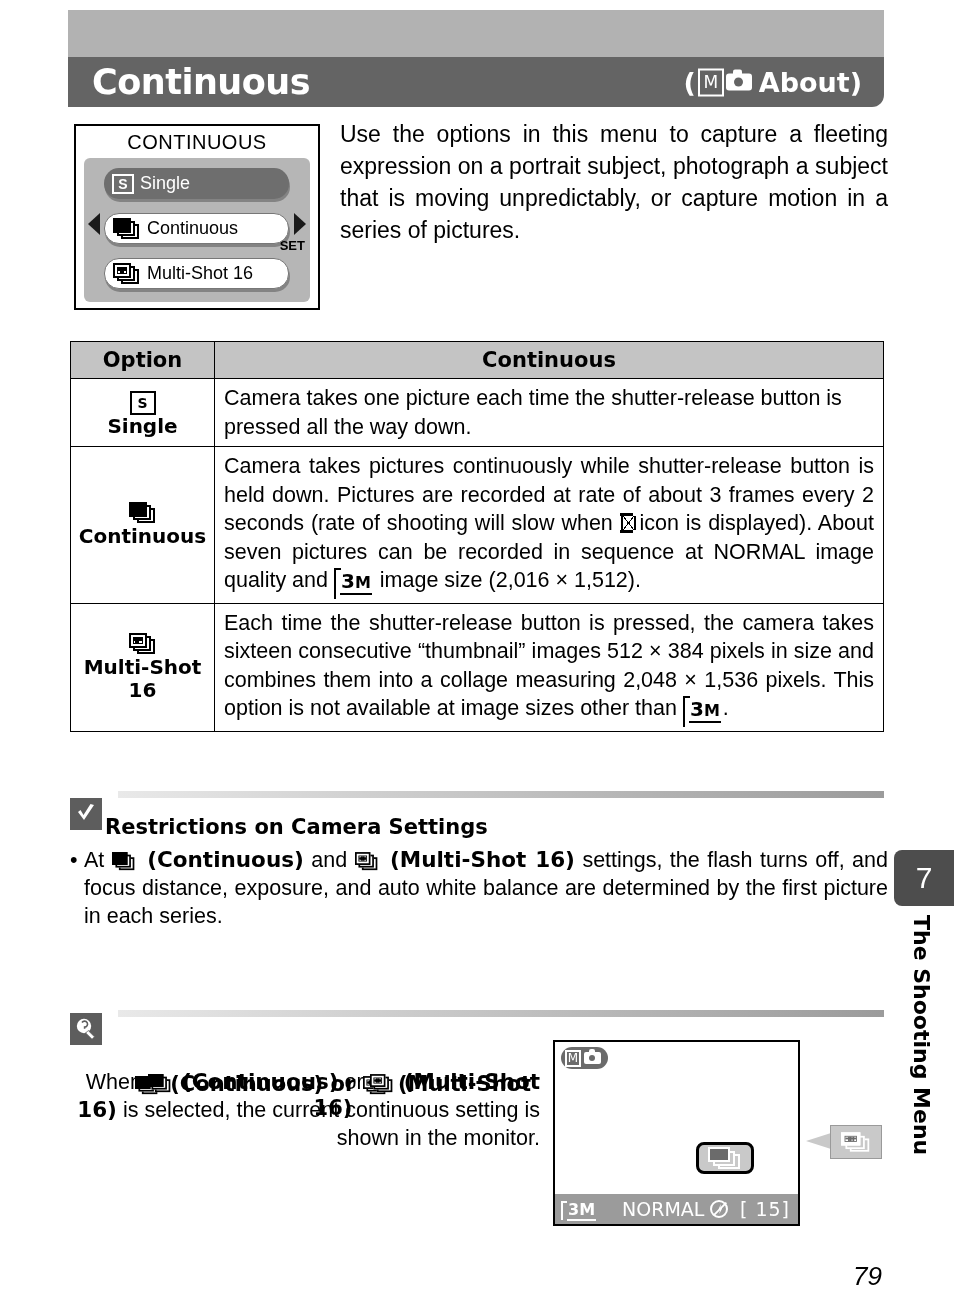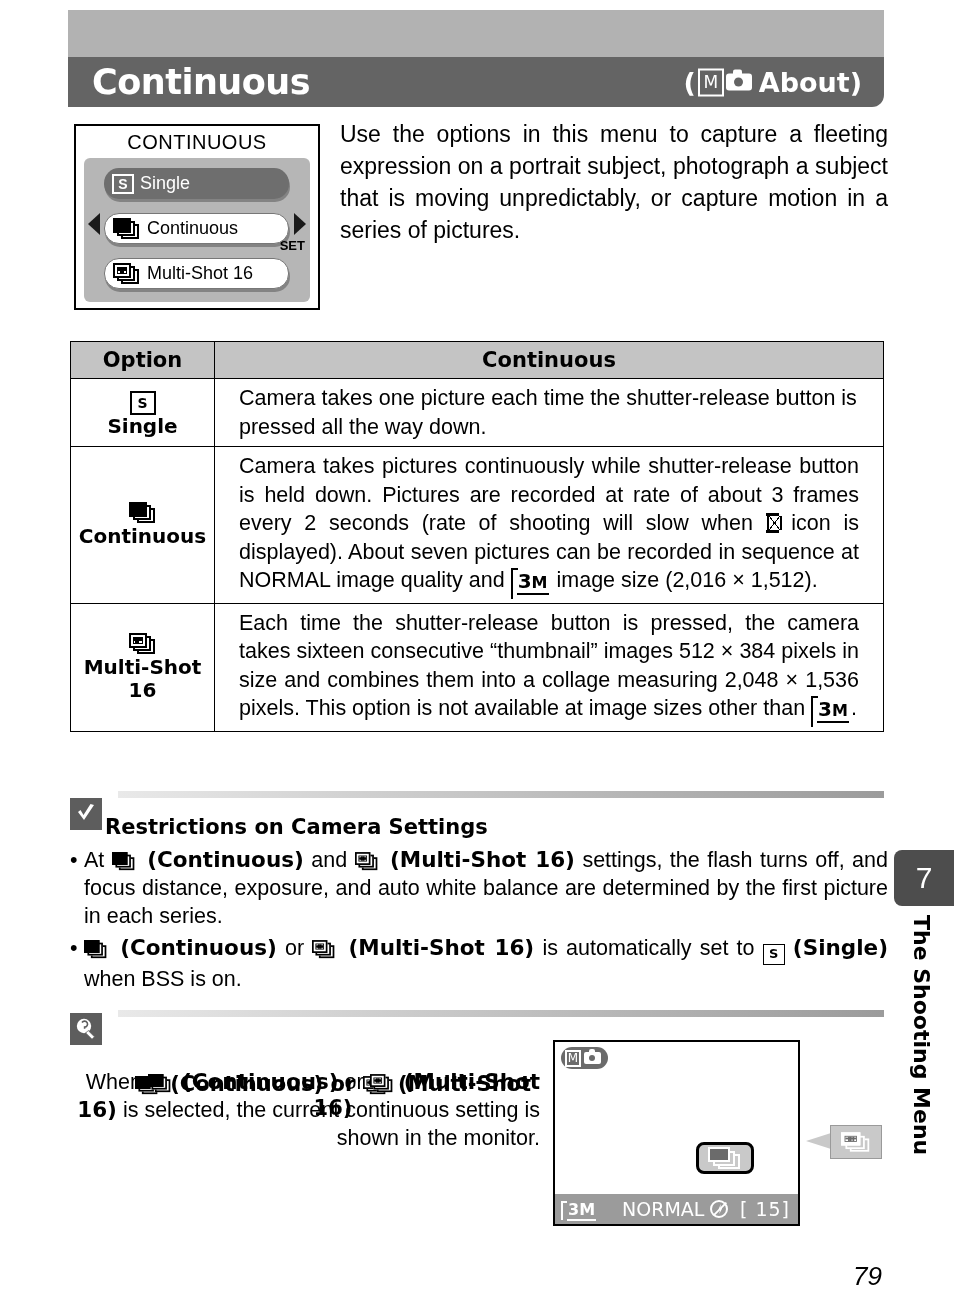--- a/index.html
+++ b/index.html
@@ -111,21 +111,21 @@
   #opt-table thead th{
     background:#c4c4c4;font-size:21px;font-weight:bold;padding:6px 0;
     font-family:"DejaVu Sans",sans-serif;
   }
   th.col-opt{width:143px;}
   td.opt-cell{
     text-align:center;font-size:20px;font-weight:bold;padding:6px 4px;
     font-family:"DejaVu Sans",sans-serif;line-height:1.15;
   }
   td.desc-cell{
-    font-size:21.5px;line-height:28.5px;padding:5px 24px;text-align:justify;
+    font-size:21.5px;line-height:28.5px;padding:5px 9px;text-align:justify;
     font-family:"Liberation Sans",sans-serif;
   }
   td.desc-cell.nojust{text-align:left;}
 
   
   .stack{display:inline-block;position:relative;width:28px;height:22px;vertical-align:-4px;}
   .stack i{position:absolute;display:block;box-sizing:border-box;}
   .stack i.f3{left:8px;top:6px;width:18px;height:15px;border:2px solid #000;background:#fff;}
   .stack i.f2{left:4px;top:3px;width:18px;height:15px;border:2px solid #000;background:#fff;}
   .stack i.f1{left:0px;top:0px;width:18px;height:15px;border:2px solid #000;background:#000;}
@@ -393,31 +393,20 @@
 <div class="note-body" style="left:70px;top:846px;width:818px;">
   <div class="bullet">
     <span>At</span>
     <span class="stack sm"><i class="f3"></i><i class="f2"></i><i class="f1"></i></span>
     <b>(Continuous)</b>
     <span>and</span>
     <span class="stack grid sm"><i class="f3"></i><i class="f2"></i><i class="f1"></i></span>
     <b>(Multi-Shot 16)</b>
     <span>settings, the flash turns off, and focus distance, exposure, and auto white balance are determined by the first picture in each series.</span>
   </div>
-  <div class="bullet">
-    <span class="stack sm"><i class="f3"></i><i class="f2"></i><i class="f1"></i></span>
-    <b>(Continuous)</b>
-    <span>or</span>
-    <span class="stack grid sm"><i class="f3"></i><i class="f2"></i><i class="f1"></i></span>
-    <b>(Multi-Shot 16)</b>
-    <span>is automatically set to</span>
-    <span class="sbox" style="width:20px;height:19px;border-width:1.5px;font-size:13px;">S</span>
-    <b>(Single)</b>
-    <span>when BSS is on.</span>
-  </div>
 </div>
 
 <div class="note-rule" style="left:118px;top:1010px;width:766px;"></div>
 <div class="note-badge" style="left:70px;top:1013px;">
   <svg width="24" height="24" viewBox="0 0 24 24">
     <circle cx="10" cy="9" r="7.2" fill="#fff"></circle>
     <path d="M14.2 13.5 L20.5 19.8 L18 22.3 L11.7 16 Z" fill="#fff" stroke="#5d5d5d" stroke-width="0.8"></path>
     <path d="M8 5.5 a3 3 0 1 1 2.6 4.6 l0 1.6" fill="none" stroke="#5d5d5d" stroke-width="1.6"></path>
   </svg>
 </div>

